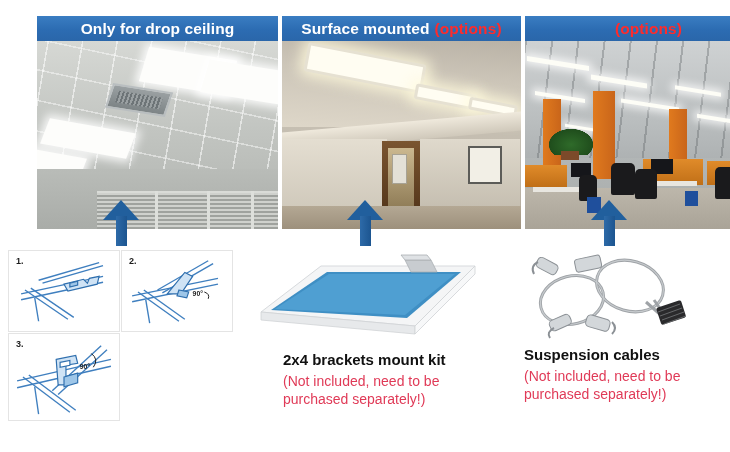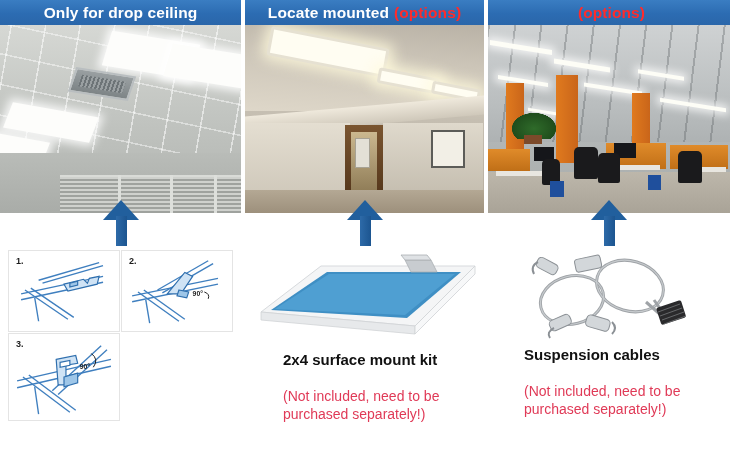--- a/index.html
+++ b/index.html
@@ -6,21 +6,21 @@
   body {
     width: 730px; height: 452px;
     background: #ffffff;
     font-family: "Liberation Sans", sans-serif;
     overflow: hidden;
     position: relative;
   }
   .page { position: relative; width: 730px; height: 452px; }
 
   
-  .col { position: absolute; top: 0; }
+  .col { position: absolute; top: 16px; margin-left: 37px; }
   .col-1 { left: 0;   width: 241px; }
   .col-2 { left: 245px; width: 239px; }
   .col-3 { left: 488px; width: 242px; }
 
   
   .hdr {
     height: 25px;
     background: linear-gradient(180deg,#3a7dc2 0%,#2c6cb2 55%,#2a66aa 100%);
     display: flex; align-items: center; justify-content: center;
     color: #ffffff;
@@ -175,21 +175,21 @@
     border-bottom:7px solid #3f86c4;
   }
 
   
   .kit { position:absolute; left:255px; top:250px; width:226px; height:92px; }
   .cables { position:absolute; left:520px; top:242px; width:190px; height:100px; }
 
   
   .cap { position:absolute; text-align:left; }
   .cap .title { font-size:15px; font-weight:bold; color:#111111; line-height:20px; }
-  .cap .note  { font-size:14px; color:#e03a57; line-height:18px; margin-top:17px; }
+  .cap .note  { font-size:14px; color:#e03a57; line-height:18px; margin-top:2px; }
   .cap2 { left:283px; top:350px; width:230px; }
   .cap3 { left:524px; top:345px; width:210px; }
 </style>
 </head>
 <body>
 
 <div class="page">
 
   <div class="col col-1">
     <div class="hdr">
@@ -205,21 +205,21 @@
       <div class="wall"></div>
       <div class="blinds"></div>
       <div class="mull" style="left:118px"></div>
       <div class="mull" style="left:170px"></div>
       <div class="mull" style="left:214px"></div>
     </div>
   </div>
 
   <div class="col col-2">
     <div class="hdr">
-      <span>Locate mounted</span>
+      <span>Surface mounted</span>
       <span class="opt">(options)</span>
     </div>
     <div class="photo p2">
       <div class="ceil2"></div>
       <div class="fix f1"></div>
       <div class="fix f2"></div>
       <div class="fix f3"></div>
       <div class="soffit"></div>
       <div class="wallL"></div>
       <div class="door"></div>
@@ -387,21 +387,21 @@
       <g stroke="#6d6f72" stroke-width="0.9">
         <path d="M138 70 L160 62"></path>
           <path d="M140 74 L162 66"></path>
         <path d="M142 78 L164 70"></path>
           <path d="M144 82 L166 74"></path>
       </g>
     </svg>
   </div>
 
   <div class="cap cap2">
-    <div class="title">2x4 surface mount kit</div>
+    <div class="title">2x4 brackets mount kit</div>
     <div class="note">(Not included, need to be</div>
     <div class="note" style="margin-top:0">purchased separately!)</div>
   </div>
 
   <div class="cap cap3">
     <div class="title">Suspension cables</div>
     <div class="note">(Not included, need to be</div>
     <div class="note" style="margin-top:0">purchased separately!)</div>
   </div>
 

